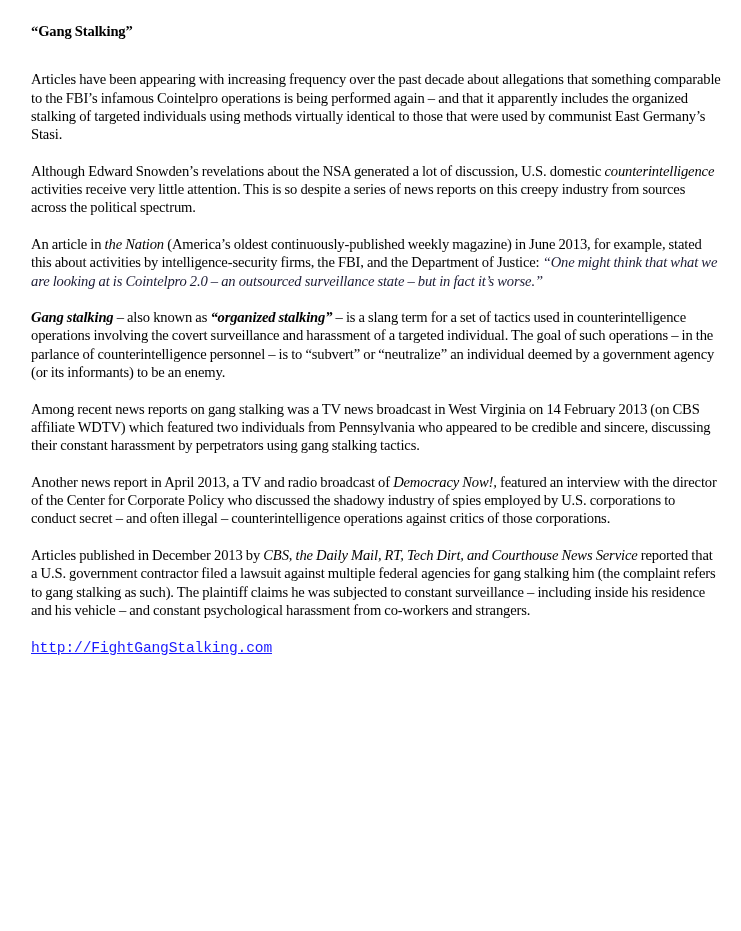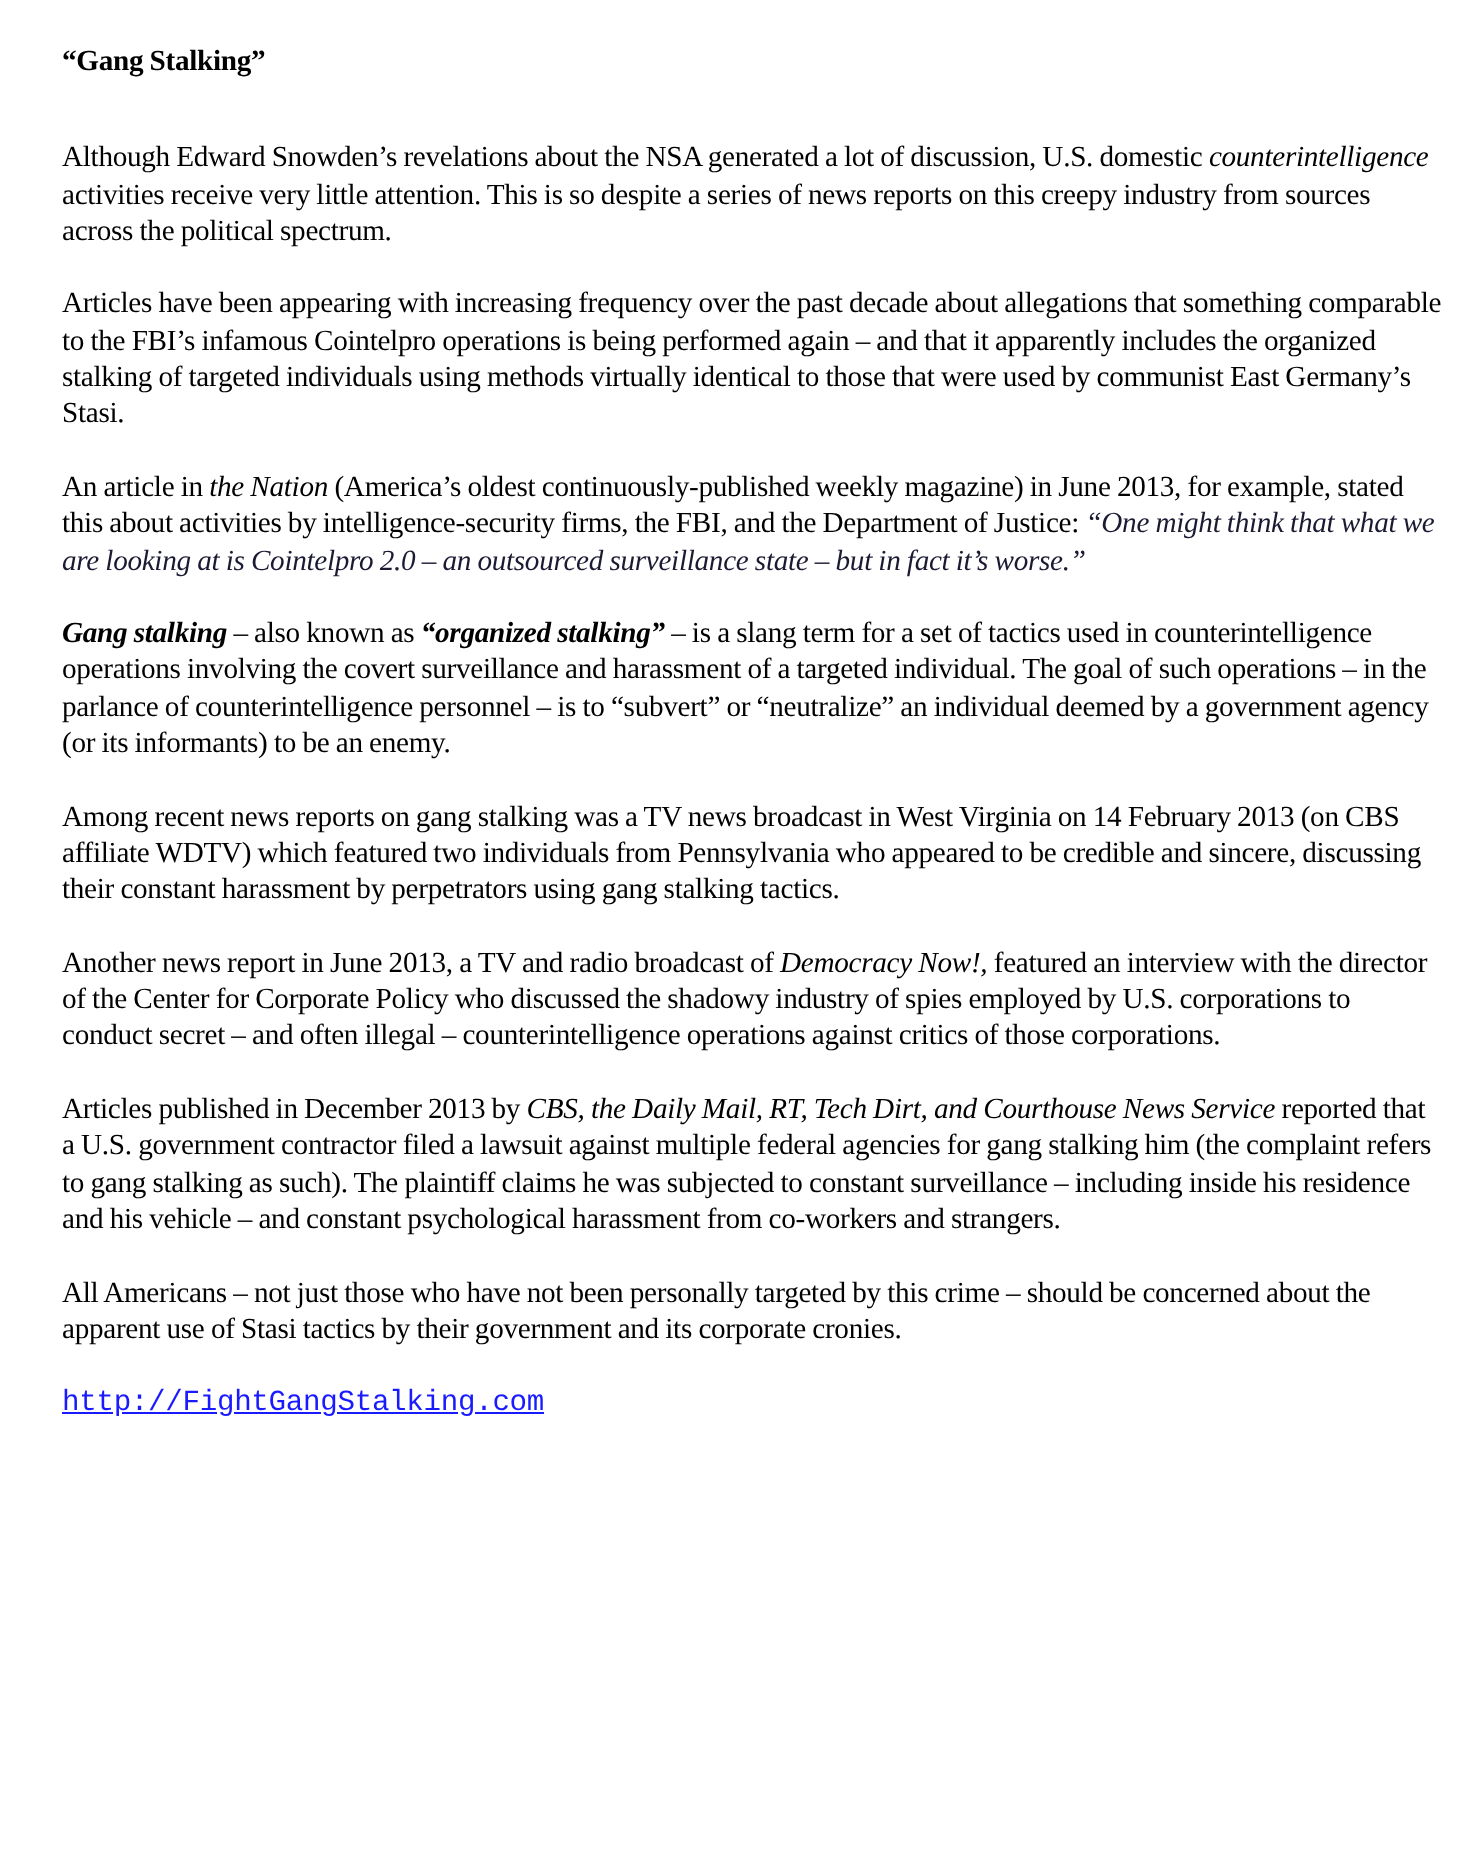--- a/index.html
+++ b/index.html
@@ -43,33 +43,32 @@
       text-decoration: underline;
       font-family: Liberation Mono, monospace;
     }
   </style>
 </head>
 <body>
 
 <div class="page">
   <div class="title">“Gang Stalking”</div>
 
+  <p>Articles have been appearing with increasing frequency over the past decade about allegations that something comparable to the FBI’s infamous Cointelpro operations is being performed again – and that it apparently includes the organized stalking of targeted individuals using methods virtually identical to those that were used by communist East Germany’s Stasi.</p>
+
   <p><span>Although Edward Snowden’s revelations about the NSA generated a lot of discussion, U.S. domestic </span><em>counterintelligence</em><span> activities receive very little attention. This is so despite a series of news reports on this creepy industry from sources across the political spectrum.</span></p>
-
-  <p>Articles have been appearing with increasing frequency over the past decade about allegations that something comparable to the FBI’s infamous Cointelpro operations is being performed again – and that it apparently includes the organized stalking of targeted individuals using methods virtually identical to those that were used by communist East Germany’s Stasi.</p>
 
   <p><span>An article in </span><em>the Nation</em><span> (America’s oldest continuously-published weekly magazine) in June  2013, for example, stated this about activities by intelligence-security firms, the FBI, and the Department of Justice: </span><span class="quote">“One might think that what we are looking at is Cointelpro 2.0 – an outsourced surveillance state – but in fact it’s worse.”</span></p>
 
   <p><span class="bi">Gang stalking</span><span> – also known as </span><span class="bi">“organized stalking”</span><span> – is  a slang term for a set of tactics used in counterintelligence operations involving the covert surveillance and harassment of a targeted individual. The goal of such operations – in the parlance of counterintelligence personnel – is to “subvert” or “neutralize” an individual deemed by a government agency (or its informants) to be an enemy.</span></p>
 
 
   <p>Among recent news reports on gang stalking was a TV news broadcast in West Virginia on 14 February 2013 (on CBS affiliate WDTV) which featured two individuals from Pennsylvania who appeared to be credible and sincere, discussing their constant harassment by perpetrators using gang stalking tactics.</p>
 
-  <p><span>Another news report in June 2013, a TV and radio broadcast of </span><em>Democracy Now!,</em><span> featured an interview with the director of the Center for Corporate Policy who discussed the shadowy industry of spies employed by U.S. corporations to conduct secret – and often illegal – counterintelligence operations against critics of those corporations.</span></p>
+  <p><span>Another news report in April 2013, a TV and radio broadcast of </span><em>Democracy Now!,</em><span> featured an interview with the director of the Center for Corporate Policy who discussed the shadowy industry of spies employed by U.S. corporations to conduct secret – and often illegal – counterintelligence operations against critics of those corporations.</span></p>
 
   <p><span>Articles published in December 2013 by </span><em>CBS, the Daily Mail, RT, Tech Dirt, and Courthouse News Service</em><span> reported that a U.S. government contractor filed a lawsuit against multiple federal agencies for gang stalking him (the complaint refers to gang stalking as such). The plaintiff claims he was subjected to constant surveillance – including inside his residence and his vehicle – and constant psychological harassment from co-workers and strangers.</span></p>
 
 
-  <p>All Americans – not just those who have not been personally targeted by this crime – should be concerned about the apparent use of Stasi tactics by their government and its corporate cronies.</p>
 
 
   <p><a class="link" href="#" style="color: rgb(26, 26, 255);">http://FightGangStalking.com</a></p>
 </div>
 
 </body></html>

